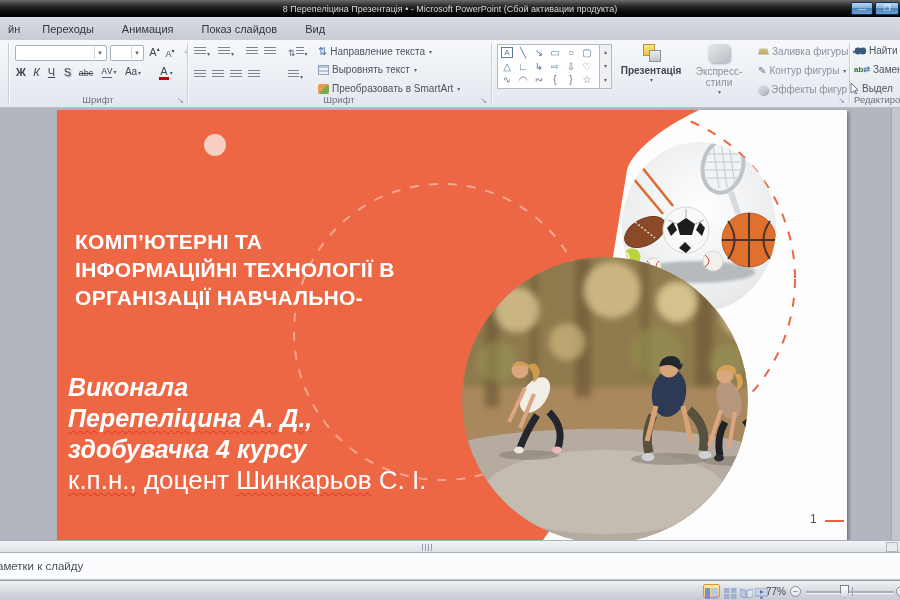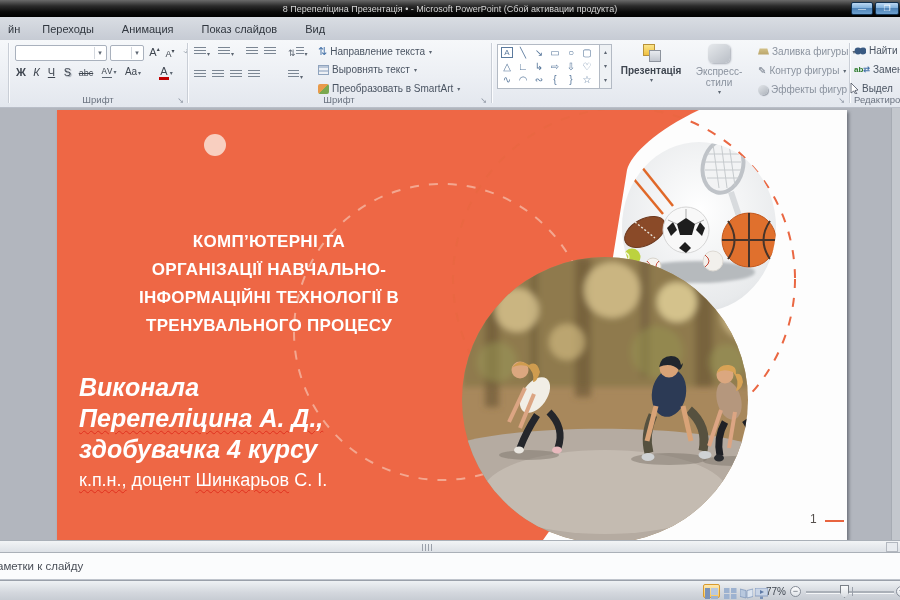--- a/index.html
+++ b/index.html
@@ -39,25 +39,25 @@
   .shape-cell { width:16px; height:13px; text-align:center; font-size:10px; color:#5b7a9d; line-height:13px; }
   .txtbtn { position:absolute; left:0; display:flex; align-items:center; gap:3px; font-size:10px; color:#4a5462; white-space:nowrap; }
   .ic { display:inline-block; }
 
   
   #canvas { left:0; top:108px; width:900px; height:432px; background:#b2b6be; }
   #vscroll-strip { left:891px; top:108px; width:9px; height:432px; background:#c3c7cd; border-left:1px solid #a6abb3; }
   #slide { left:57px; top:110px; width:790px; height:430px; background:#ee6745; box-shadow:2px 2px 3px rgba(60,64,72,.55); overflow:hidden; }
   #slide svg { position:absolute; left:0; top:0; }
 
-  #slide-title { left:18px; top:118px; width:388px; text-align:center; color:#fff;
-    font-size:17px; font-weight:700; line-height:28px; letter-spacing:.3px; }
-  #slide-author { left:22px; top:262px; width:440px; color:#fff; font-size:25px; line-height:31px; }
+  #slide-title { left:18px; top:118px; width:388px; color:#fff;
+    font-size:21px; font-weight:700; line-height:28px; letter-spacing:.3px; }
+  #slide-author { left:11px; top:262px; width:440px; color:#fff; font-size:25px; line-height:31px; }
   .auth-it { font-style:italic; font-weight:700; }
-  .auth-last { font-size:18px; font-weight:400; }
+  .auth-last { font-size:26px; font-weight:400; }
   .sq { text-decoration:underline; text-decoration-style:wavy; text-decoration-color:#e0301e;
         text-decoration-thickness:1px; text-underline-offset:3px; }
   #pgnum { left:753px; top:402px; color:#55504d; font-size:12px; }
   #pgdash { left:768px; top:410px; width:19px; height:2px; background:#e8643f; }
 
   
   #hscroll { left:0; top:540px; width:900px; height:13px; background:linear-gradient(#f2f4f6,#dde1e6); border-top:1px solid #aab0b8; border-bottom:1px solid #aab0b8; }
   .grip { position:absolute; left:422px; top:3px; width:10px; height:7px;
     background:repeating-linear-gradient(to right, #9aa0aa 0 1px, transparent 1px 3px); }
   .scorner { position:absolute; right:2px; top:1px; width:12px; height:10px; background:#e8ebef; border:1px solid #b3b8c0; }
@@ -400,23 +400,22 @@
           <circle cx="668" cy="265" r="8.5" fill="#dba77f"></circle>
           <path d="M660,263 Q662,254 672,255 Q680,256 679,264 Q685,262 686,272 Q684,280 679,281 Q683,270 676,262 Q666,258 660,263 Z" fill="#d8a355"></path>
         </g>
       </g>
 
       <circle cx="158" cy="35" r="11" fill="#f8cfc0"></circle>
     </svg>
 
     <div id="slide-title" class="abs">
       <div>КОМП’ЮТЕРНІ ТА</div>
+      <div>ІНФОРМАЦІЙНІ ТЕХНОЛОГІЇ В</div>
       <div>ОРГАНІЗАЦІЇ НАВЧАЛЬНО-</div>
-      <div>ІНФОРМАЦІЙНІ ТЕХНОЛОГІЇ В</div>
-      <div>ТРЕНУВАЛЬНОГО ПРОЦЕСУ</div>
     </div>
     <div id="slide-author" class="abs">
       <div class="auth-it"> Виконала</div>
       <div class="auth-it sq">Перепеліцина А. Д.,</div>
       <div class="auth-it">здобувачка 4 курсу</div>
       <div class="auth-last"><span class="sq">к.п.н.,</span><span> доцент </span><span class="sq">Шинкарьов</span><span> С. І.</span></div>
     </div>
     <div id="pgnum" class="abs">1</div>
     <div id="pgdash" class="abs"></div>
   </div>

